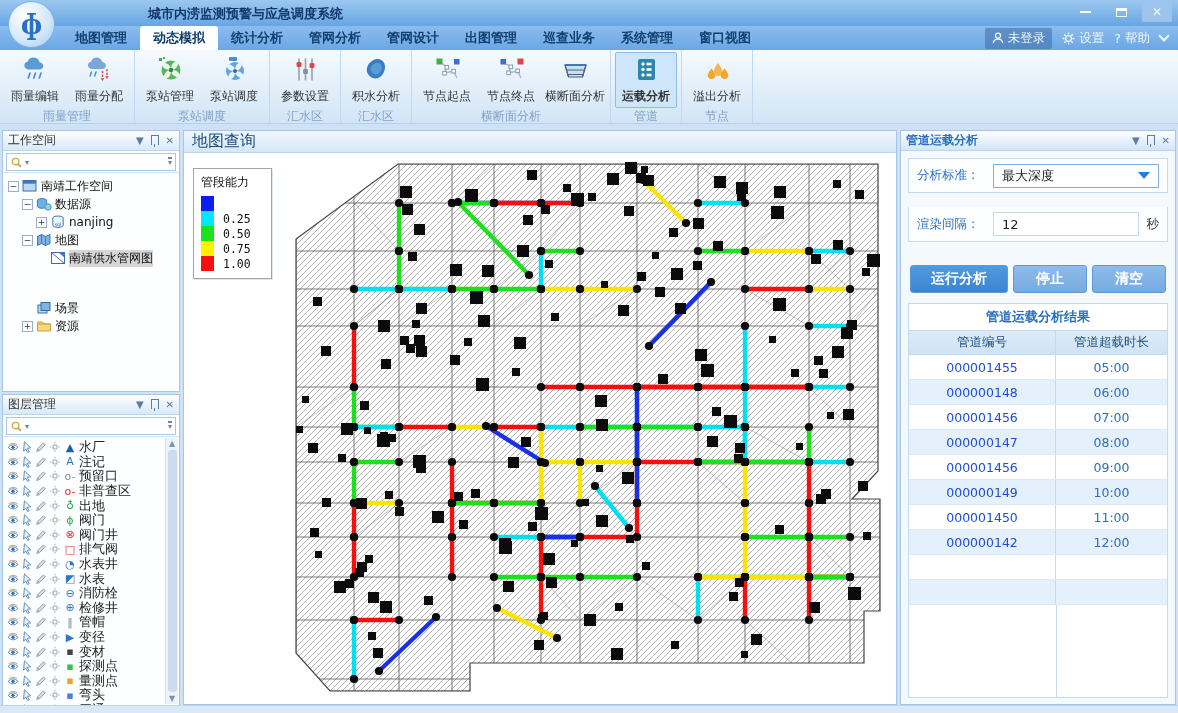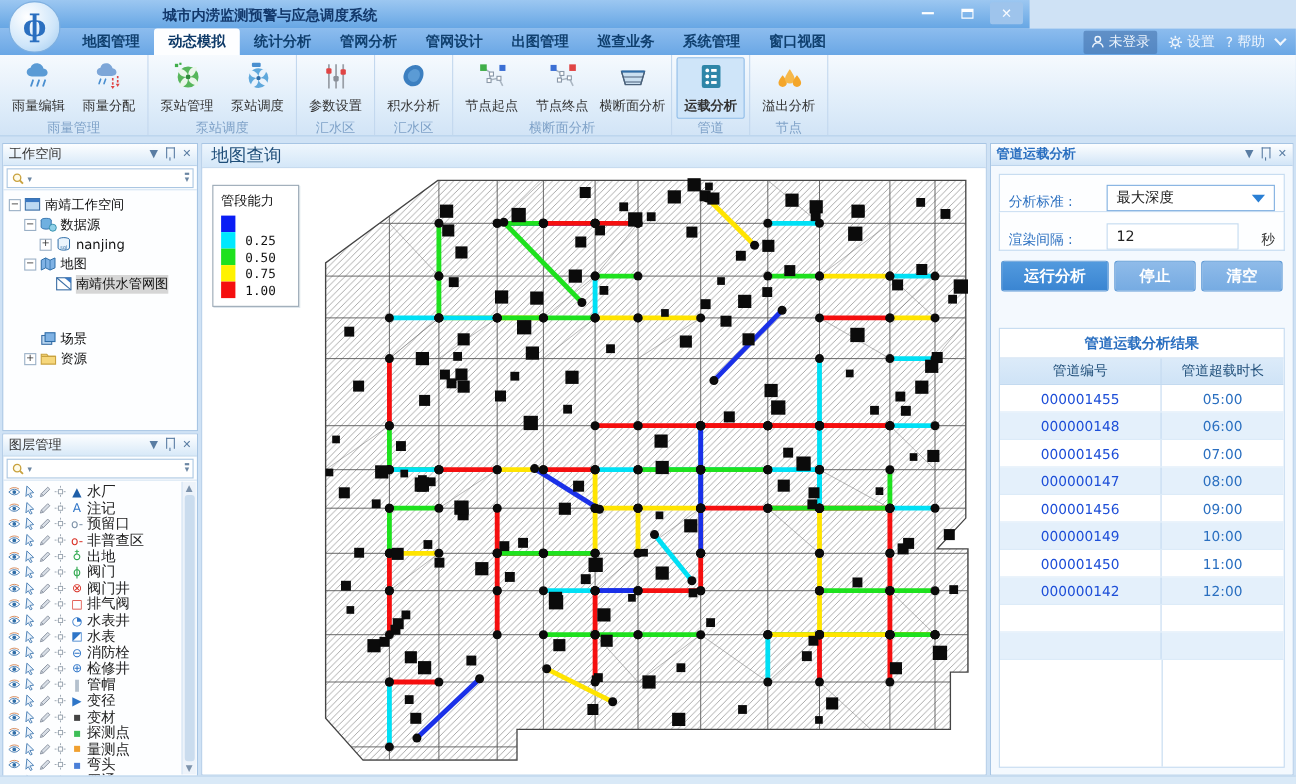--- a/index.html
+++ b/index.html
@@ -1,21 +1,21 @@
 <!DOCTYPE html>
 <html><head>
 <meta charset="utf-8">
 <style>
   * { margin:0; padding:0; box-sizing:border-box; }
   html,body { width:1178px; height:713px; overflow:hidden;
     font-family:"DejaVu Sans","Liberation Sans",sans-serif; font-size:12px;
     background:#cfe2f5; }
 
   
-  #titlebar { position:absolute; left:0; top:0; width:936px; height:26px;
+  #titlebar { position:absolute; left:0; top:0; width:1178px; height:26px;
     background:linear-gradient(#9cc7f1,#66a6e4); }
   #app-title { position:absolute; left:148px; top:5px; font-size:13px; font-weight:bold; color:#12386b; }
   #winbtns { position:absolute; right:6px; top:2px; display:flex; gap:6px; }
   .winbtn { width:30px; height:20px; display:flex; align-items:center; justify-content:center;
     color:#fff; font-size:12px; cursor:default; }
   .winbtn.close { background:#9ec4ec; border-radius:2px; color:#f8fbff; }
   .win-min-glyph { width:11px; height:2px; background:#fff; }
   .win-max-glyph { width:11px; height:9px; border:1.5px solid #fff; border-top-width:3px; }
   #logo { position:absolute; left:8px; top:1px; width:47px; height:47px; border-radius:50%;
     background:radial-gradient(circle at 35% 30%, #ffffff, #cfe6fa 60%, #9ec9ef);
@@ -89,37 +89,37 @@
   #legend { position:absolute; left:9px; top:15px; width:79px; background:#fff;
     border:1px solid #9aa8b5; box-shadow:1px 1px 0 #dfe6ec; padding:5px 4px 7px 7px; z-index:5; }
   #legend-title { font-size:12px; color:#111; margin-bottom:5px; }
   .leg-row { display:flex; align-items:center; height:15px; }
   .leg-swatch { width:13px; height:15px; flex:none; }
   .leg-label { margin-left:9px; font-size:11.5px; color:#111;
     font-family:"DejaVu Sans Mono","Liberation Mono",monospace; }
 
   
   #ap-body { position:absolute; left:0; top:20px; right:0; bottom:0; background:#f4f9fe; padding:7px 7px 6px; display:flex; flex-direction:column; }
-  .ap-row { border:1px solid #c3daf0; background:#fdfeff; height:35px; display:flex; align-items:flex-end;
-    padding:0 8px; margin-bottom:0;gap:13px; }
+  .ap-row { border:1px solid #c3daf0; background:#fdfeff; height:35px; display:flex; align-items:center;
+    padding:0 8px; margin-bottom:14px; }
   .ap-row + .ap-row { border-top:none; }
   .ap-label { color:#2a6fc0; font-size:12.5px; width:76px; flex:none; }
   .combo { flex:1; height:24px; border:1px solid #7fafe0; background:#fff; display:flex; align-items:center;
     padding:0 8px; font-size:13px; color:#222; }
   .combo .grow { flex:1; }
   .combo-arrow { width:0; height:0; border-left:6px solid transparent; border-right:6px solid transparent;
     border-top:7px solid #2a7fd4; }
   .unit { color:#333; font-size:12.5px; margin-left:8px; }
   #ap-buttons { display:flex; justify-content:space-between; padding:9px 2px 10px; }
   .ap-btn { height:28px; border-radius:3px; color:#fff; font-size:14px; font-weight:bold;
     display:flex; align-items:center; justify-content:center; cursor:default;
     border:1px solid #5e9ad6; }
   .ap-btn.primary { width:98px; background:linear-gradient(#529ade,#3a85d2); }
   .ap-btn.secondary { width:74px; background:linear-gradient(#8fbbe9,#76abe2); }
-  #ap-table { flex:1; border:1px solid #c3daf0; background:#fff; display:flex; flex-direction:column; overflow:hidden;margin-top:23px; }
+  #ap-table { flex:1; border:1px solid #c3daf0; background:#fff; display:flex; flex-direction:column; overflow:hidden; }
   #ap-caption { height:27px; display:flex; align-items:center; justify-content:center; color:#2a6fc0;
     font-size:13px; font-weight:bold; border-bottom:1px solid #c3daf0; }
   .t-head { height:24px; display:flex; background:linear-gradient(#dcebf9,#cfe3f6); border-bottom:1px solid #c3daf0; }
   .t-head .c1,.t-head .c2 { display:flex; align-items:center; justify-content:center; color:#1f4e79; font-size:12.5px; }
   .c1 { width:57%; border-right:1px solid #c3daf0; }
   .c2 { width:43%; }
   .t-row { height:25px; display:flex; border-bottom:1px solid #dcebf8; }
   .t-row:nth-child(even) { background:#e4f0fb; }
   .t-row .c1 { display:flex; align-items:center; justify-content:center; color:#1d4ed8; font-size:12.5px; }
   .t-row .c2 { display:flex; align-items:center; justify-content:center; color:#2a6fc0; font-size:12.5px; }

